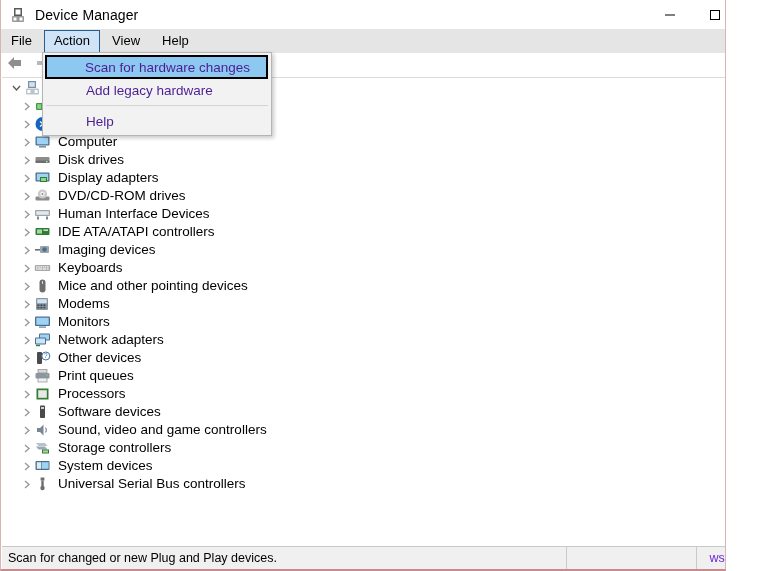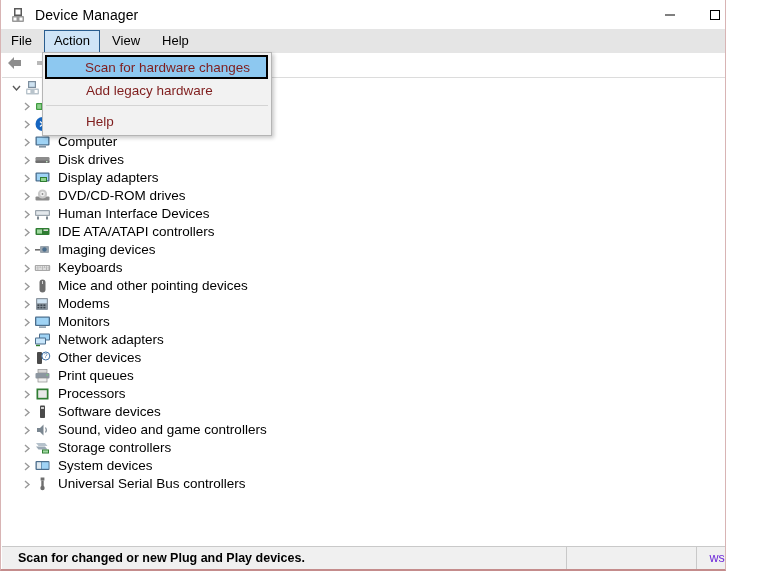--- a/index.html
+++ b/index.html
@@ -164,21 +164,21 @@
     padding: 2px 0 3px 0;
     z-index: 40;
     box-sizing: border-box;
   }
   .dd-item {
     height: 22px;
     display: flex;
     align-items: center;
     padding-left: 43px;
     font-size: 13.5px;
-    color: #7f1d1d;
+    color: #4c1d95;
     box-sizing: border-box;
   }
   .dd-item.selected {
     background: #8dc8f0;
     border: 2px solid #000000;
     margin: 0 3px 0 2px;
     height: 24px;
     padding-left: 38px;
   }
   .dd-sep {
@@ -199,21 +199,21 @@
     box-sizing: border-box;
   }
   .sb-pane {
     height: 23px;
     display: flex;
     align-items: center;
     box-sizing: border-box;
     font-size: 12.5px;
     color: #000000;
   }
-  .sb-main { width: 564px; padding-left: 16px; font-weight: bold; }
+  .sb-main { width: 564px; padding-left: 6px; }
   .sb-mid  { width: 130px; border-left: 1px solid #c9c9c9; }
   .sb-end  {
     flex: 1;
     border-left: 1px solid #c9c9c9;
     justify-content: flex-end;
     padding-right: 9px;
     color: #6d28d9;
     font-size: 12.5px;
   }
   .gap-strip {

